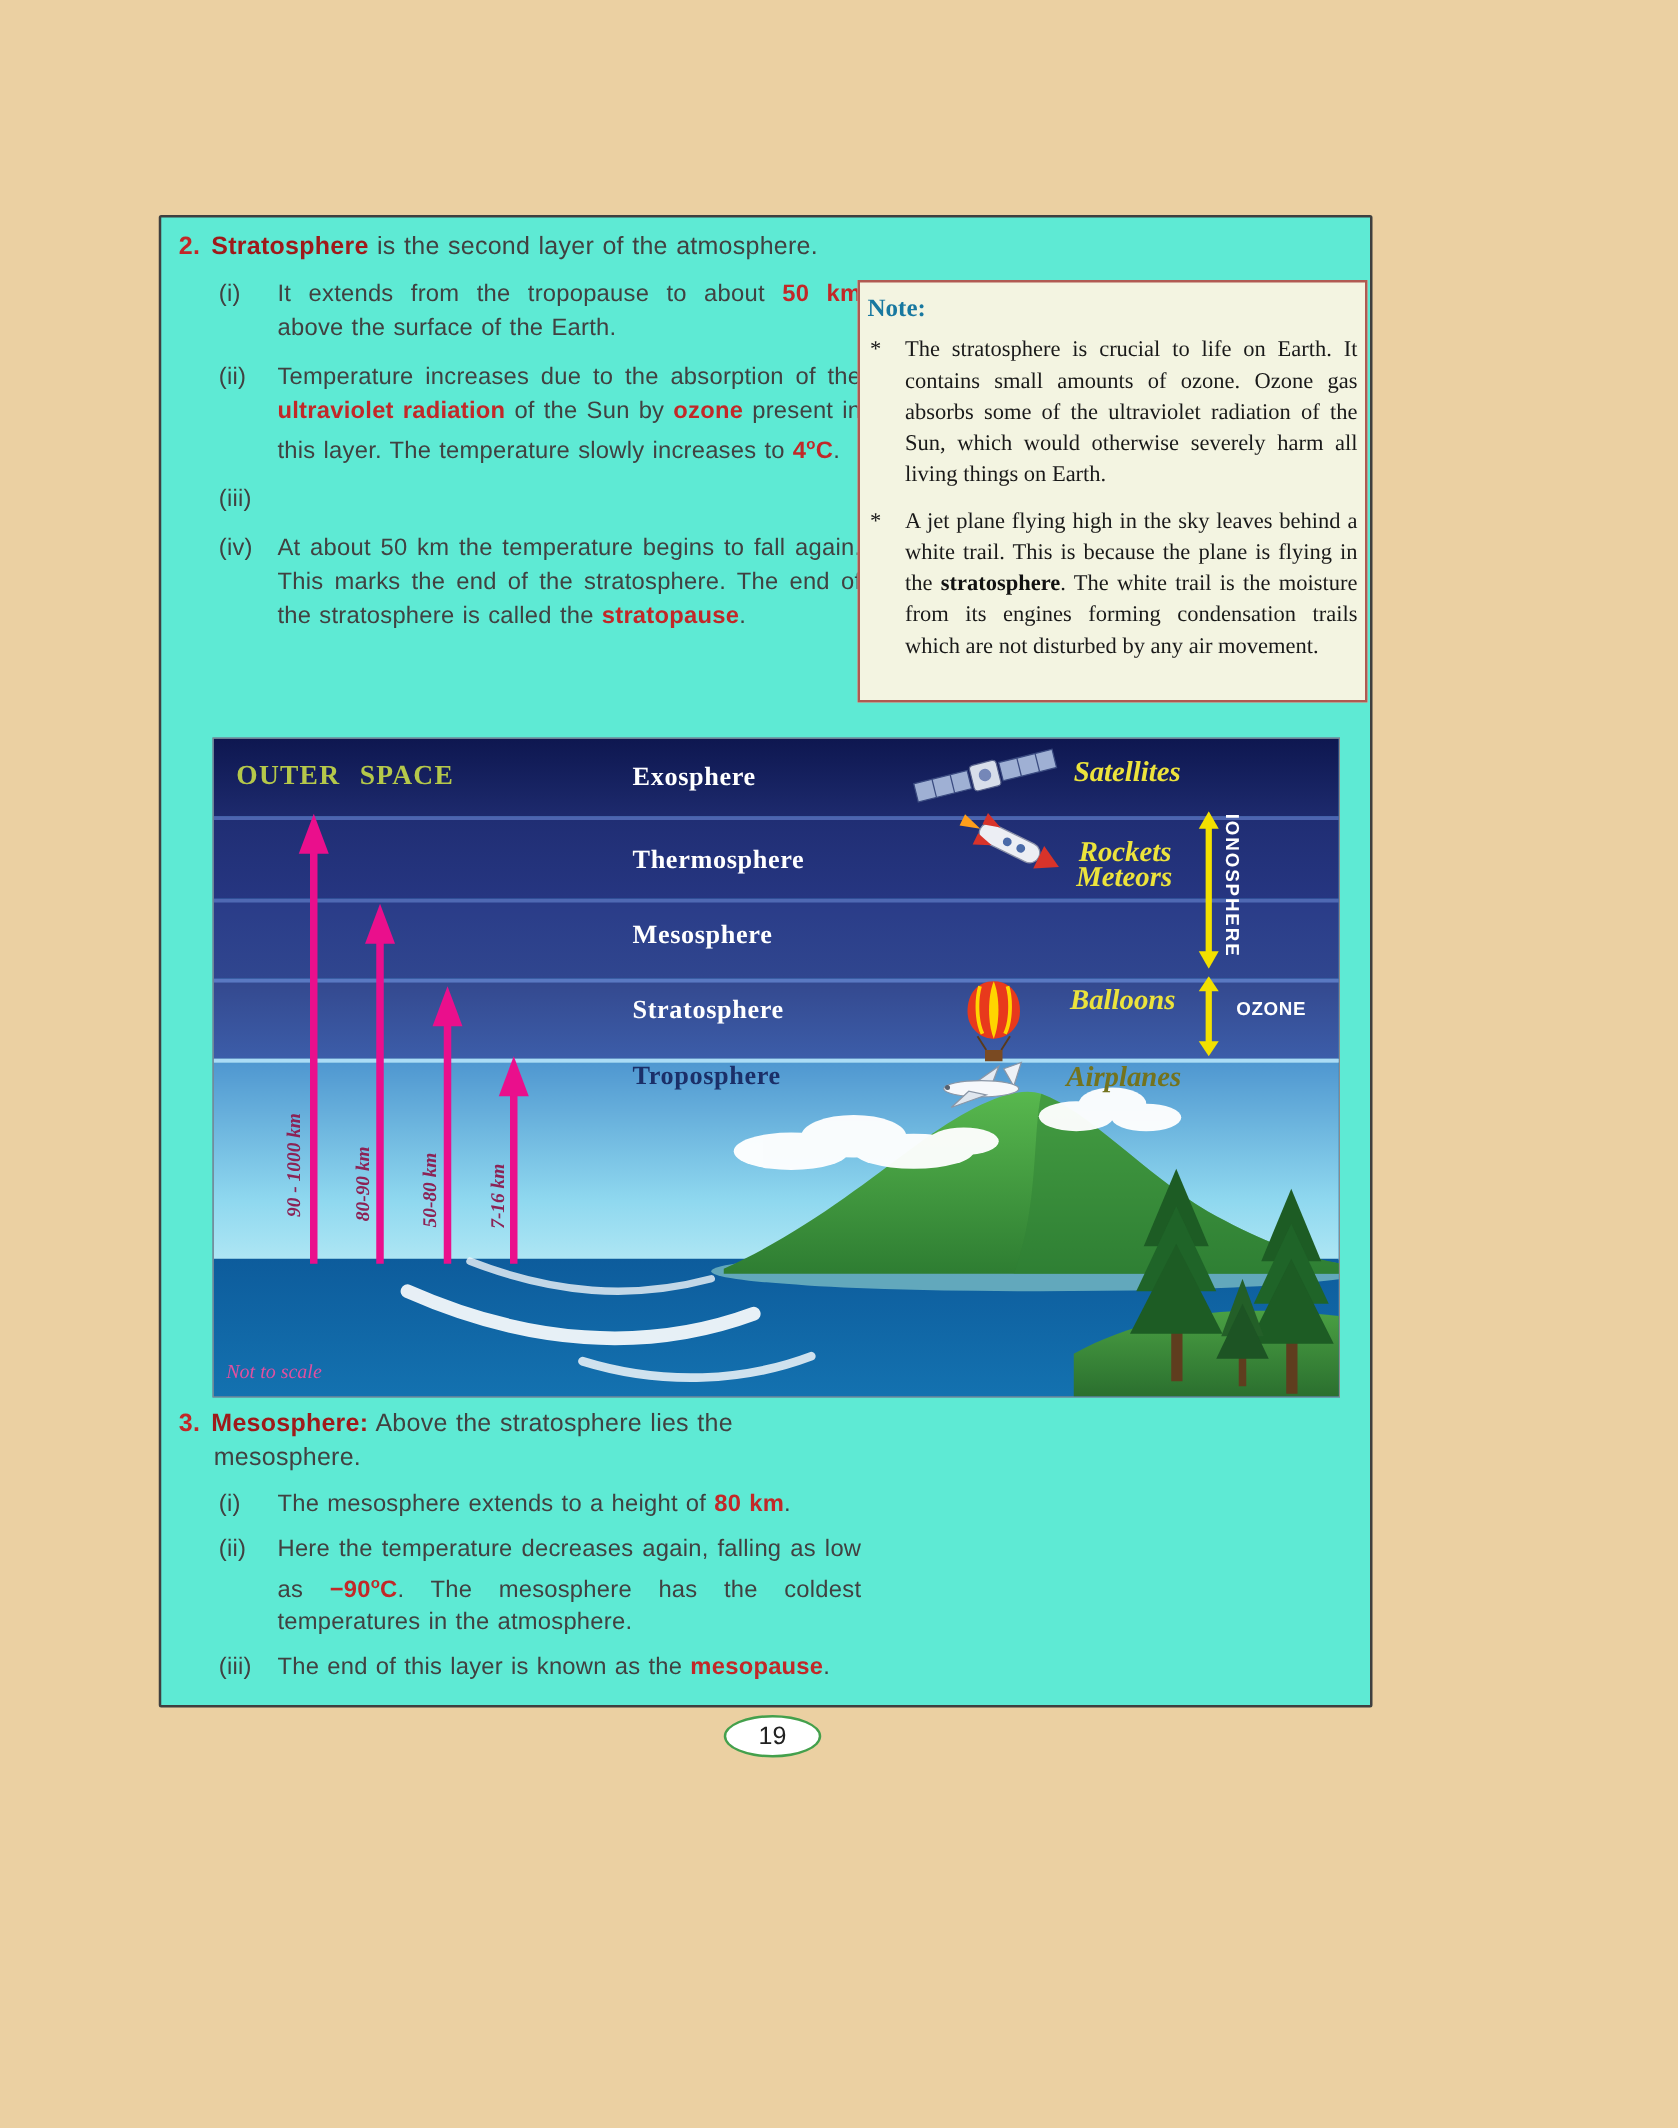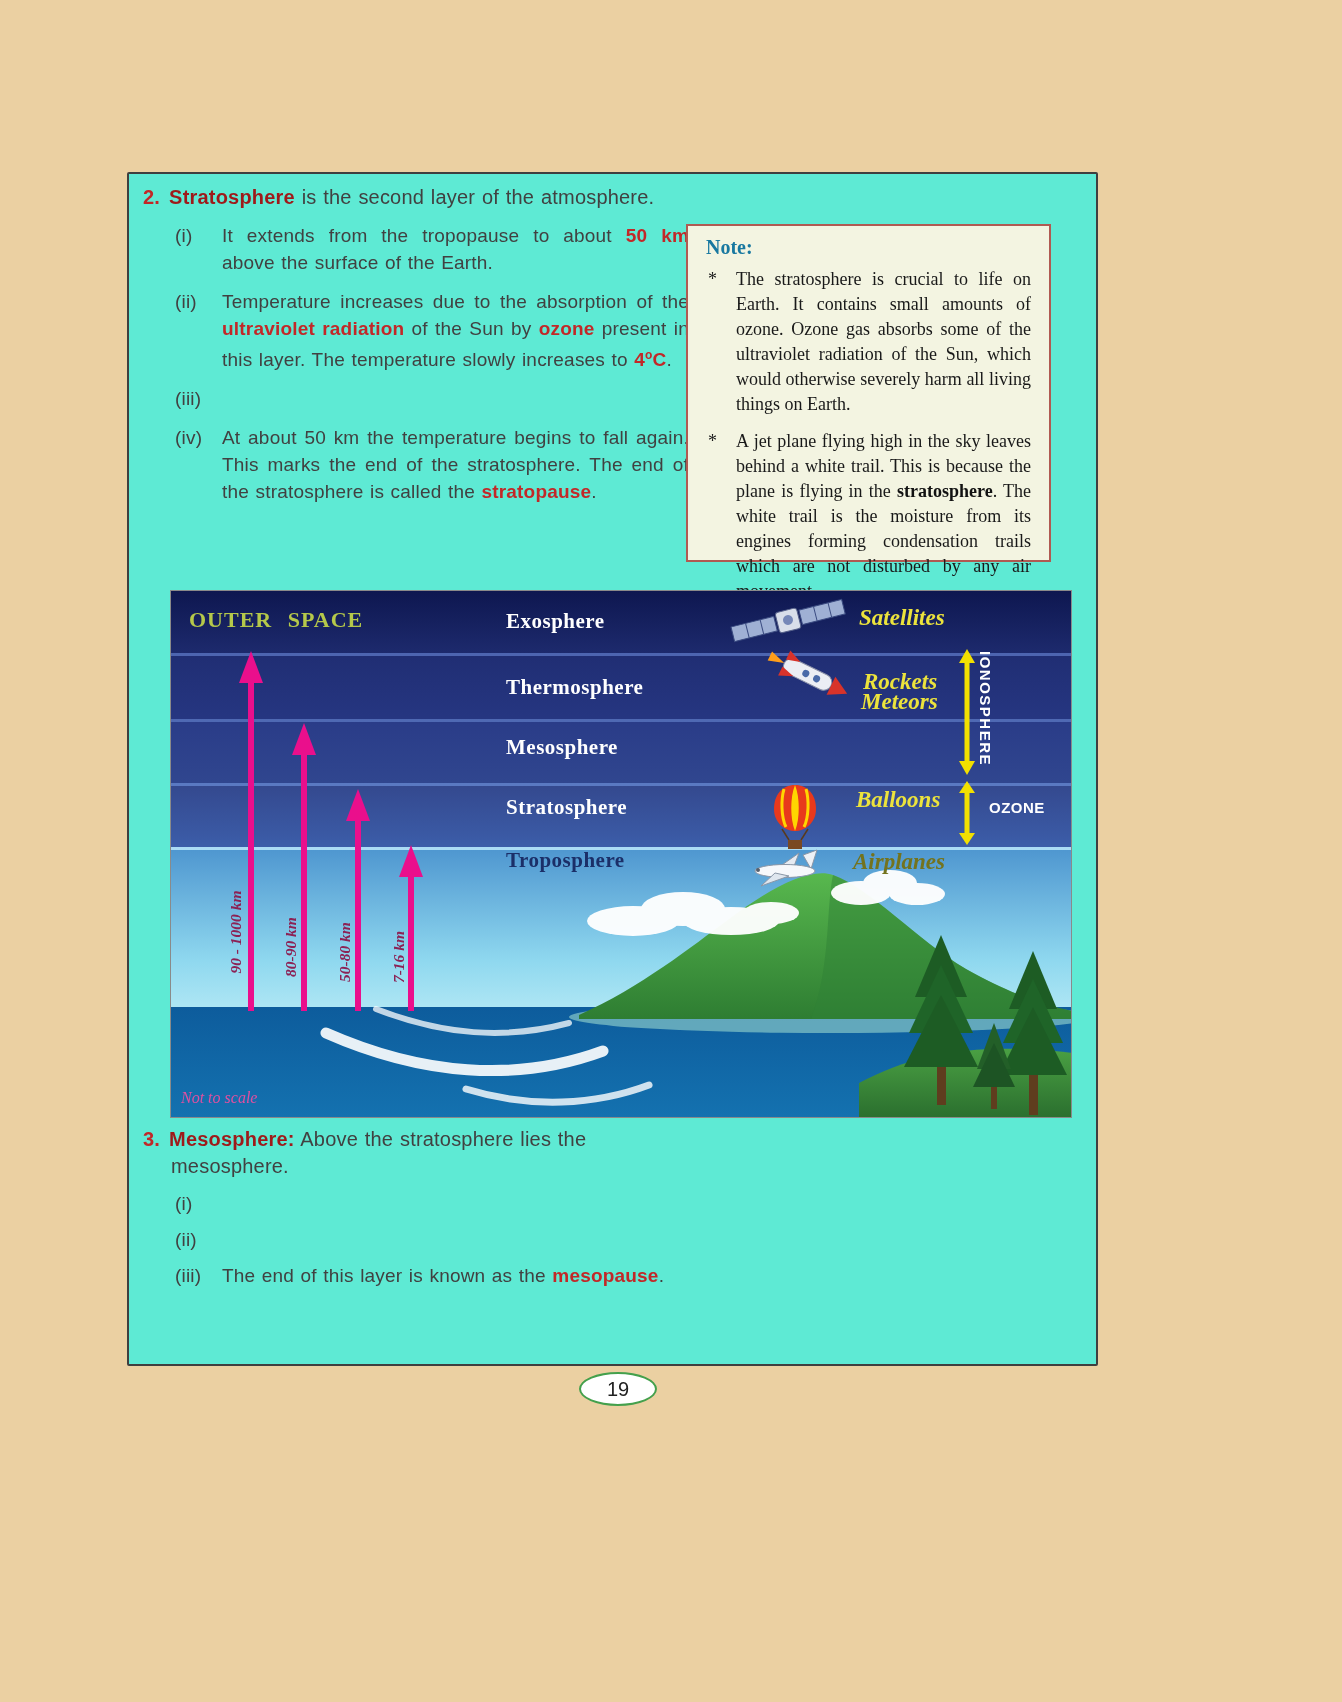--- a/index.html
+++ b/index.html
@@ -25,22 +25,22 @@
   .mb  { color:#9e1a1a; font-weight:bold; }
   .rb  { color:#c22828; font-weight:bold; }
   .b   { font-weight:bold; color:#111; }
   .sup { vertical-align:super; font-size:12px; }
   .list-item { display:flex; margin-bottom:12px; padding-left:32px; }
   #section-3 .list-item { margin-bottom:10px; }
   .li-num { width:47px; flex:none; }
   .li-text { flex:1; text-align:justify; }
   
   .note-box {
-    position:absolute; left:557px; top:50px; width:365px; height:338px;
-    background:#f3f4e1; border:2px solid #b05a52; padding:10px 18px;
+    position:absolute; left:557px; top:50px; width:408px; height:338px;
+    background:#f3f4e1; border:2px solid #b05a52; padding:10px 6px;
     font-family:"Liberation Serif", serif; color:#191919;
   }
   .note-title { color:#1878a0; font-weight:bold; font-size:20px; margin-bottom:8px; }
   .note-item { display:flex; margin-bottom:12px; font-size:18px; line-height:25px; }
   .note-star { width:30px; flex:none; padding-left:2px; }
   .note-text { flex:1; text-align:justify; }
   
   .diagram {
     position:absolute; left:41px; top:416px; width:902px; height:528px;
     border:1px solid #8a8a8a; overflow:hidden; background:#2e86c1;
@@ -268,23 +268,25 @@
     <div class="height-label hl-4">7-16 km</div>
 
     <div class="scale-note">Not to scale</div>
   </figure>
 
   <div class="sec" id="section-3">
     <div class="sec-heading hang"><span class="num">3.</span><span class="mb">Mesosphere:</span><span> Above the stratosphere lies the mesosphere.</span></div>
 
     <div class="list-item">
       <span class="li-num">(i)</span>
+      <span class="li-text"><span>The mesosphere extends to a height of </span><span class="rb">80 km</span><span>.</span></span>
     </div>
     <div class="list-item">
       <span class="li-num">(ii)</span>
+      <span class="li-text"><span>Here the temperature decreases again, falling as low as </span><span class="rb">−90</span><span class="rb sup">o</span><span class="rb">C</span><span>. The mesosphere has the coldest temperatures in the atmosphere.</span></span>
     </div>
     <div class="list-item">
       <span class="li-num">(iii)</span>
       <span class="li-text"><span>The end of this layer is known as the </span><span class="rb">mesopause</span><span>.</span></span>
     </div>
   </div>
 
 </div>
 
 <div class="page-number">

